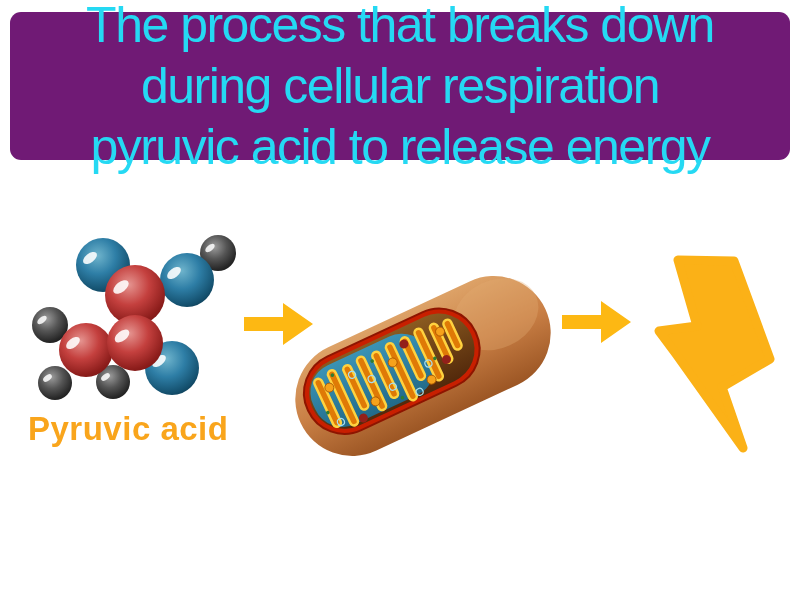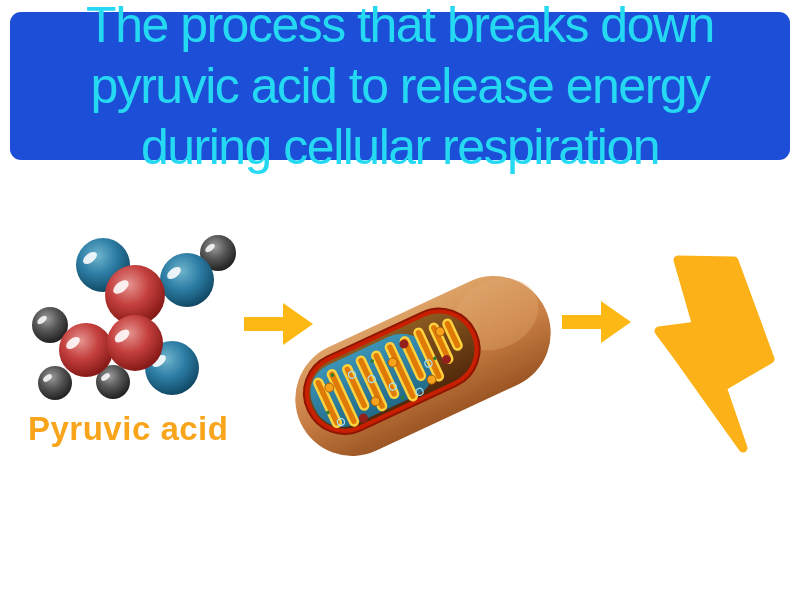--- a/index.html
+++ b/index.html
@@ -14,21 +14,21 @@
     height: 600px;
     background: #ffffff;
     overflow: hidden;
   }
   .banner {
     position: absolute;
     left: 10px;
     top: 12px;
     width: 780px;
     height: 148px;
-    background: #1d4ed8;
+    background: #701a75;
     border-radius: 11px;
     display: flex;
     flex-direction: column;
     justify-content: center;
     align-items: center;
   }
   .banner .line {
     color: #25D9F3;
     font-size: 50px;
     line-height: 61px;
@@ -51,22 +51,22 @@
     fill: #F9A51C;
   }
 </style>
 </head>
 <body>
 
 <div class="stage">
 
   <div class="banner">
     <div class="line">The process that breaks down</div>
+    <div class="line">during cellular respiration</div>
     <div class="line">pyruvic acid to release energy</div>
-    <div class="line">during cellular respiration</div>
   </div>
 
   <svg class="illustration-svg" viewBox="0 0 800 600" xmlns="http://www.w3.org/2000/svg">
     <defs>
       <radialGradient id="gradRed" cx="0.40" cy="0.33" r="0.75">
         <stop offset="0" stop-color="#E59490"></stop>
         <stop offset="0.45" stop-color="#C4403E"></stop>
         <stop offset="0.85" stop-color="#8C1D1B"></stop>
         <stop offset="1" stop-color="#7A1513"></stop>
       </radialGradient>

